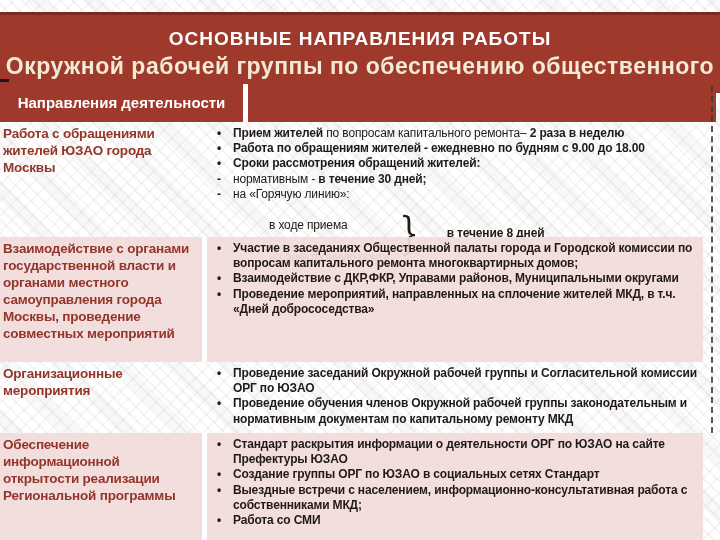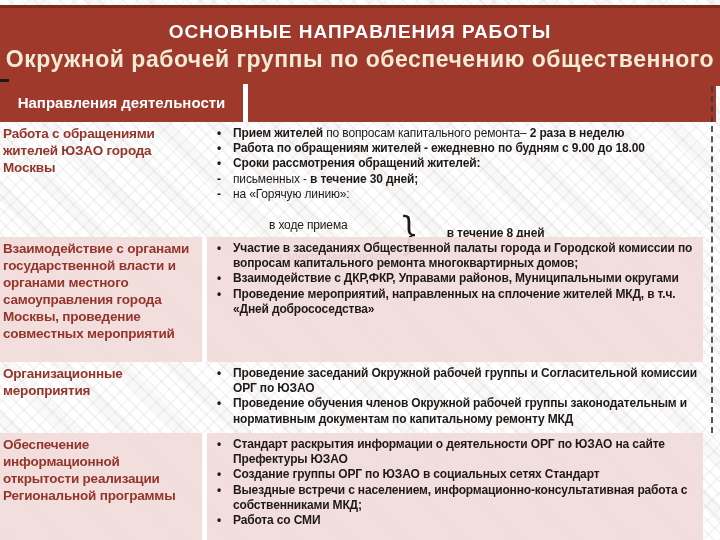--- a/index.html
+++ b/index.html
@@ -6,21 +6,21 @@
   .slide{
     position:relative;width:720px;height:540px;overflow:hidden;background:#fff;
     font-family:"Liberation Sans", sans-serif;
     
     background-image:
       repeating-linear-gradient(45deg, rgba(160,150,145,0.10) 0 2px, rgba(0,0,0,0) 2px 9px),
       repeating-linear-gradient(-45deg, rgba(160,150,145,0.08) 0 2px, rgba(0,0,0,0) 2px 11px),
       repeating-linear-gradient(45deg, rgba(150,140,135,0.06) 0 14px, rgba(0,0,0,0) 14px 40px);
   }
   .titleband{
-    position:absolute;left:0;top:5px;width:720px;height:81px;
+    position:absolute;left:0;top:12px;width:720px;height:81px;
     background:#9E392C;border-top:3px solid #7A2B20;box-sizing:border-box;
     text-align:center;
   }
   .title1{margin-top:13px;color:#FFFFFF;font-size:19px;font-weight:bold;letter-spacing:1px;}
   .title2{margin-top:3px;color:#F1EBD6;font-size:23px;font-weight:bold;letter-spacing:0.5px;}
   .tick{position:absolute;left:0;top:79px;width:9px;height:3px;background:#1a1a1a;}
   .thead{
     position:absolute;left:0;top:84px;width:716px;height:38px;background:#9E392C;
     display:flex;color:#fff;font-weight:bold;
   }
@@ -80,21 +80,21 @@
       <div class="li">
         <span class="mk">•</span>
         <span class="tx">Работа по обращениям жителей - ежедневно по будням с 9.00 до 18.00</span>
       </div>
       <div class="li">
         <span class="mk">•</span>
         <span class="tx">Сроки рассмотрения  обращений жителей:</span>
       </div>
       <div class="li">
         <span class="mk">-</span>
-        <span class="tx"><span class="r">письменных - </span><span>в течение 30 дней;</span></span>
+        <span class="tx"><span class="r">нормативным - </span><span>в течение 30 дней;</span></span>
       </div>
       <div class="li">
         <span class="mk">-</span>
         <span class="tx"><span class="r">на «Горячую линию»:</span></span>
       </div>
       <div class="hotline">
         <div class="hl-lines">
           <div>в ходе приема</div>
           <div>на электронную почту</div>
         </div>

